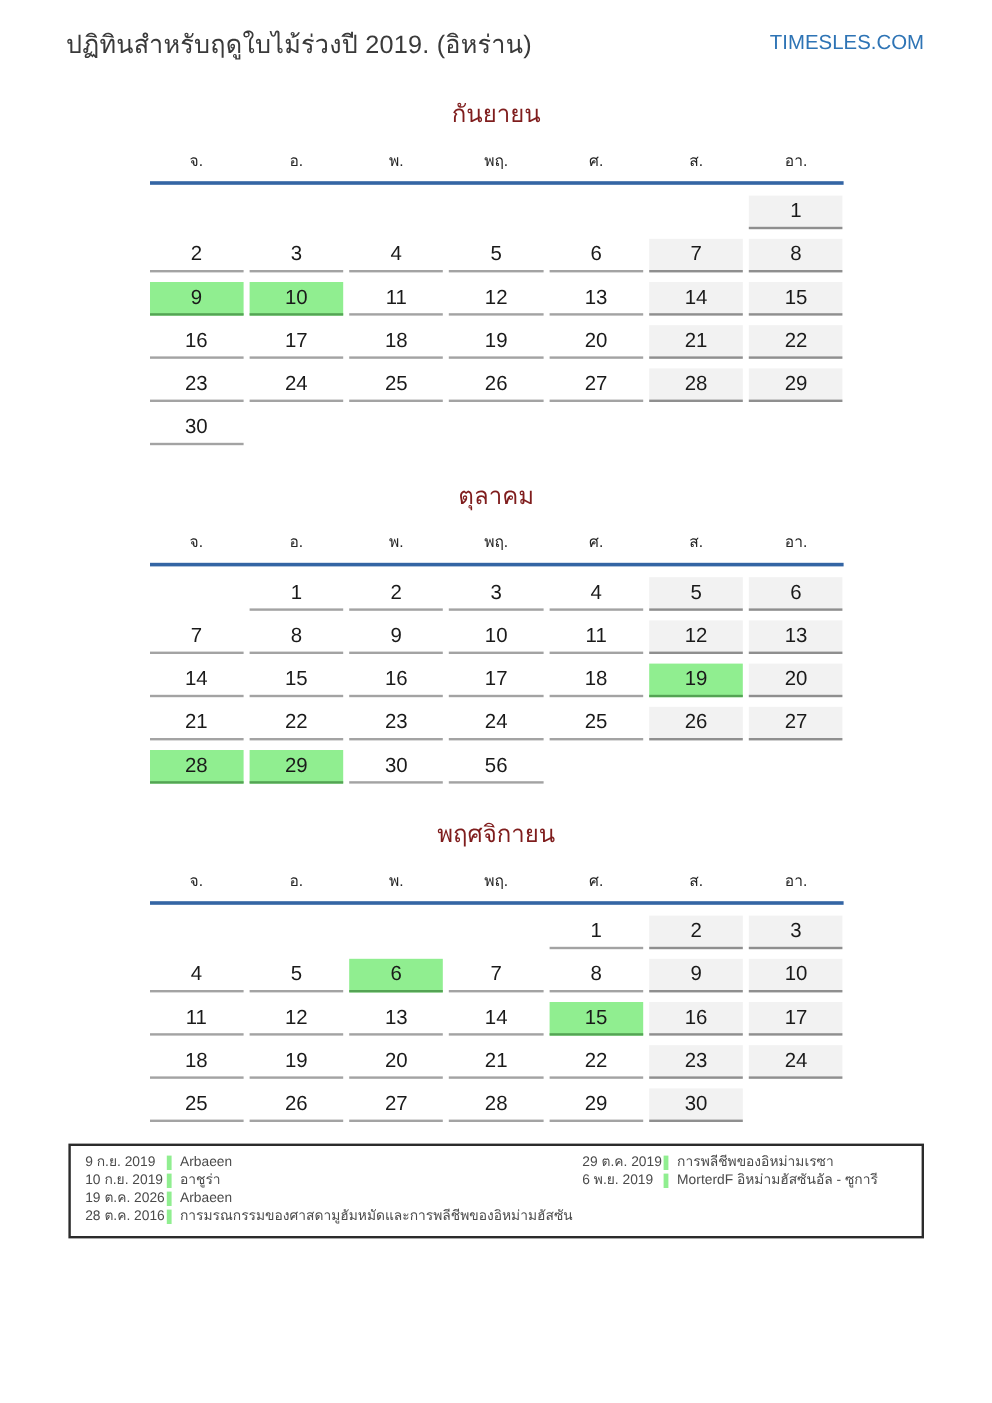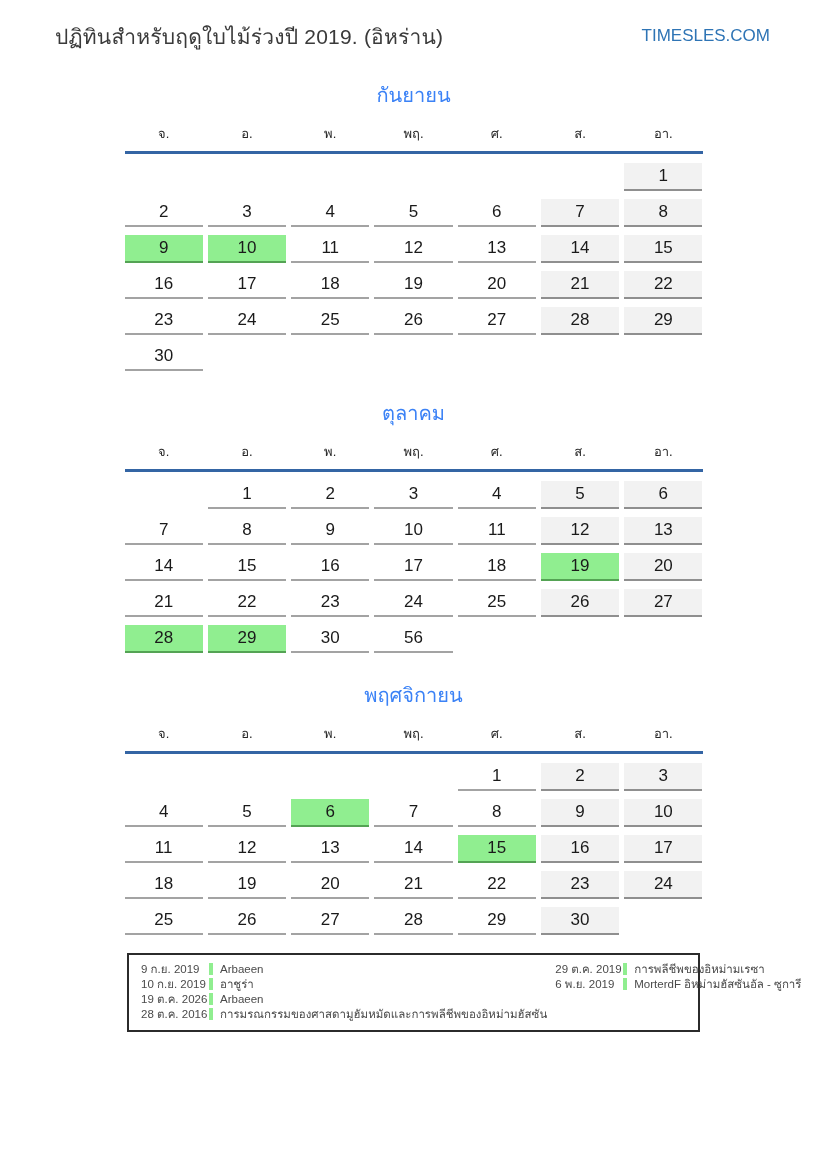--- a/index.html
+++ b/index.html
@@ -11,36 +11,36 @@
     overflow:hidden;
   }
   .header {
     display:flex; justify-content:space-between; align-items:flex-start;
     padding:20px 57px 0 55px;
   }
   .page-title { font-size:21px; color:#3a3a3a; letter-spacing:0.2px; }
   .site-link { font-size:17px; color:#2e74b5; text-decoration:none; margin-top:6px; }
 
   .month { width:578px; margin:26px auto 0 auto; }
-  .month-title { text-align:center; color:#3b82f6; font-size:20px; margin-bottom:12px; }
+  .month-title { text-align:center; color:#7f1d1d; font-size:20px; margin-bottom:12px; }
   .weekday-row { display:grid; grid-template-columns:repeat(7,1fr); column-gap:5px; }
   .weekday { text-align:center; font-size:13px; color:#262626; padding-bottom:7px; }
   .rule { height:3px; background:#3465a4; margin-bottom:9px; }
   .weeks { display:grid; grid-template-columns:repeat(7,1fr); column-gap:5px; row-gap:8px; }
   .cell {
     height:26px; line-height:26px; text-align:center;
     font-size:17px; color:#1a1a1a;
     background:#ffffff; border-bottom:2px solid #a3a3a3;
   }
   .cell.weekend { background:#f2f2f2; border-bottom-color:#8f8f8f; }
   .cell.holiday { background:#90ee90; border-bottom-color:#54a354; }
   .cell.empty { background:transparent; border-bottom:none; }
 
   .legend {
-    width:573px; margin:18px auto 0 auto;
+    width:713px; margin:18px auto 0 auto;
     border:2px solid #2b2b2b; box-sizing:border-box;
     padding:7px 12px 9px 12px;
     display:flex; gap:8px;
     font-size:11.5px; color:#4a4a4a;
   }
   .legend-col { display:flex; flex-direction:column; gap:1px; }
   .legend-col.left  { flex:0 0 54%; }
   .legend-col.right { flex:1; }
   .legend-entry { display:flex; align-items:center; line-height:14px; }
   .legend-date { flex:0 0 68px; white-space:nowrap; }

